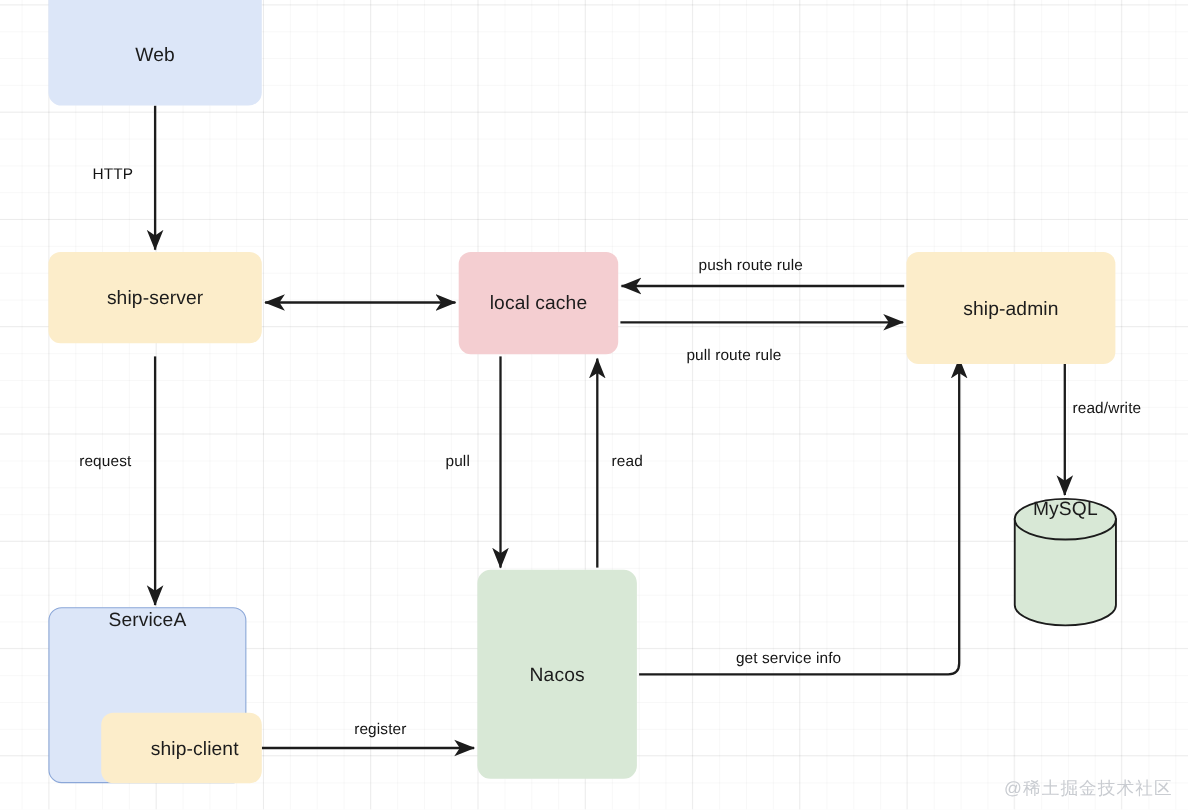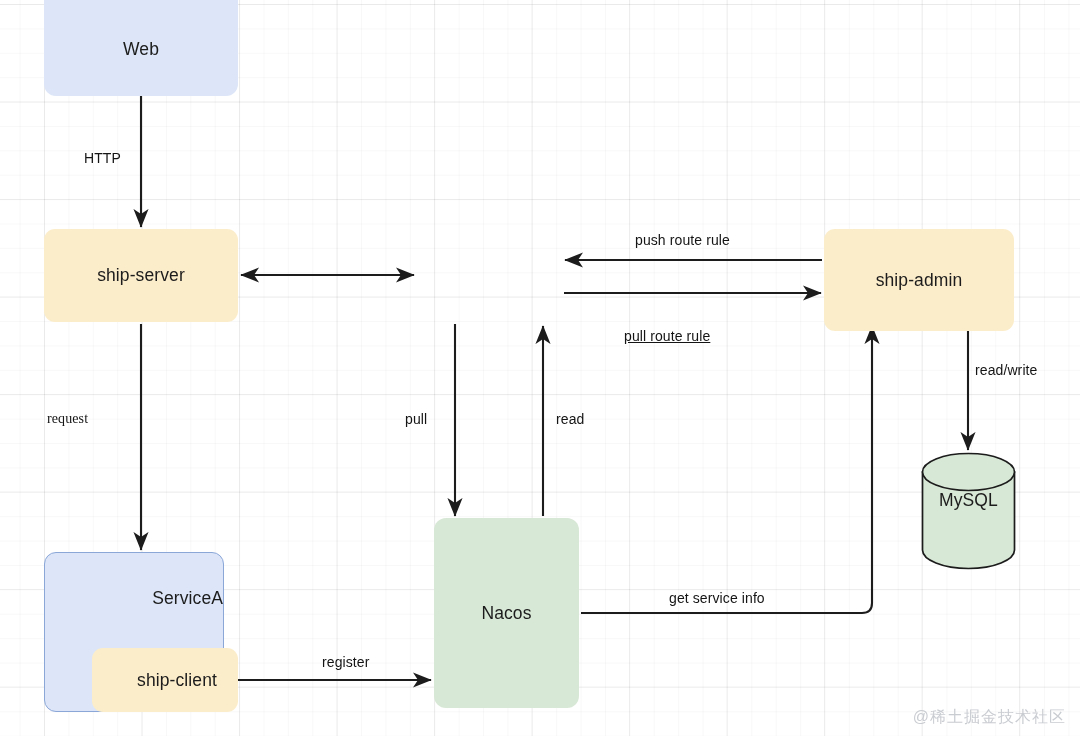--- a/index.html
+++ b/index.html
@@ -57,59 +57,57 @@
   }
   
   #node-web {
     left: 44px; top: -28px; width: 194px; height: 124px;
     background: #dce6f8;
     border-radius: 0 0 12px 12px;
     align-items: flex-end;
     padding-bottom: 36px;
   }
   #node-ship-server {
-    left: 44px; top: 229px; width: 194px; height: 93px;
+    left: 44px; top: 229px; width: 194px; height: 83px;
     background: #fcedca;
     border-radius: 11px;
   }
   #node-local-cache {
     left: 417px; top: 229px; width: 145px; height: 93px;
     background: #f4ced1;
     border-radius: 11px;
   }
   #node-ship-admin {
     left: 824px; top: 229px; width: 190px; height: 102px;
     background: #fcedca;
     border-radius: 11px;
   }
   #node-servicea {
     left: 44px; top: 552px; width: 180px; height: 160px;
     background: #dce6f8;
     border: 1.6px solid #8ba7d8;
     border-radius: 12px;
     align-items: flex-start;
-    padding-top: 35px;
-    justify-content: flex-end;
   }
   #node-ship-client {
     left: 92px; top: 648px; width: 146px; height: 64px;
     background: #fcedca;
     border-radius: 11px;
     z-index: 4;
     padding-left: 24px;
   }
   #node-nacos {
     left: 434px; top: 518px; width: 145px; height: 190px;
     background: #d8e8d6;
     border-radius: 12px;
   }
   #node-mysql {
     left: 921px; top: 452px; width: 95px; height: 118px;
     color: #1c1c1c;
-    align-items: center;
+    align-items: flex-start;
     padding-bottom: 22px;
     z-index: 3;
   }
   #node-mysql .cyl-svg {
     position: absolute; left: 0; top: 0;
     width: 95px; height: 118px;
   }
   #node-mysql .cyl-label { position: relative; z-index: 2; }
 </style>
 </head>
@@ -152,20 +150,23 @@
   </svg>
 
   <div class="node" id="node-web">
     <span>Web</span>
   </div>
 
   <div class="node" id="node-ship-server">
     <span>ship-server</span>
   </div>
 
+  <div class="node" id="node-local-cache">
+    <span>local cache</span>
+  </div>
 
   <div class="node" id="node-ship-admin">
     <span>ship-admin</span>
   </div>
 
   <div class="node" id="node-servicea">
     <span>ServiceA</span>
   </div>
 
   <div class="node" id="node-ship-client">
@@ -181,25 +182,25 @@
       <path d="M1.5,20 L1.5,98 C1.5,108 22,116.5 47.5,116.5 C73,116.5 93.5,108 93.5,98 L93.5,20 Z" fill="#d8e8d6" stroke="#1c1c1c" stroke-width="1.7"></path>
       <ellipse cx="47.5" cy="20" rx="46" ry="18.5" fill="#d8e8d6" stroke="#1c1c1c" stroke-width="1.7"></ellipse>
     </svg>
     <span class="cyl-label">MySQL</span>
   </div>
 
   <div class="edge-label" style="left:84px; top:150px;">HTTP</div>
 
   <div class="edge-label" style="left:635px; top:232px;">push route rule</div>
 
-  <div class="edge-label" style="left:624px; top:328px;text-decoration:underline;">pull route rule</div>
+  <div class="edge-label" style="left:624px; top:314px;">pull route rule</div>
 
   <div class="edge-label" style="left:975px; top:362px;">read/write</div>
 
-  <div class="edge-label" style="left:47px; top:411px;font-family:Liberation Serif, serif;">request</div>
+  <div class="edge-label" style="left:72px; top:411px;">request</div>
 
   <div class="edge-label" style="left:405px; top:411px;">pull</div>
 
   <div class="edge-label" style="left:556px; top:411px;">read</div>
 
   <div class="edge-label" style="left:322px; top:654px;">register</div>
 
   <div class="edge-label" style="left:669px; top:590px;">get service info</div>
 
   <div class="watermark">@稀土掘金技术社区</div>

